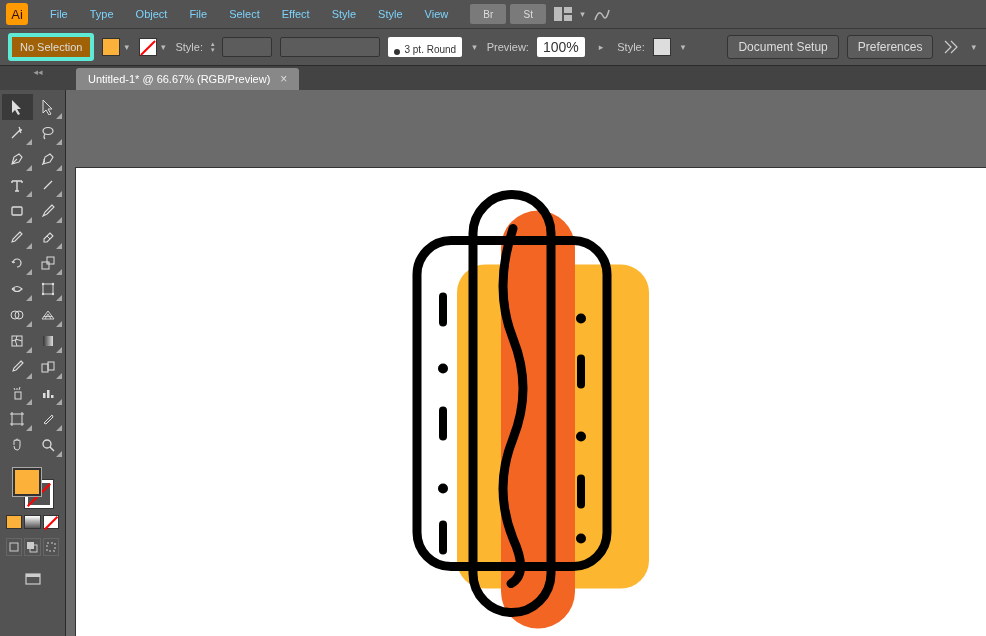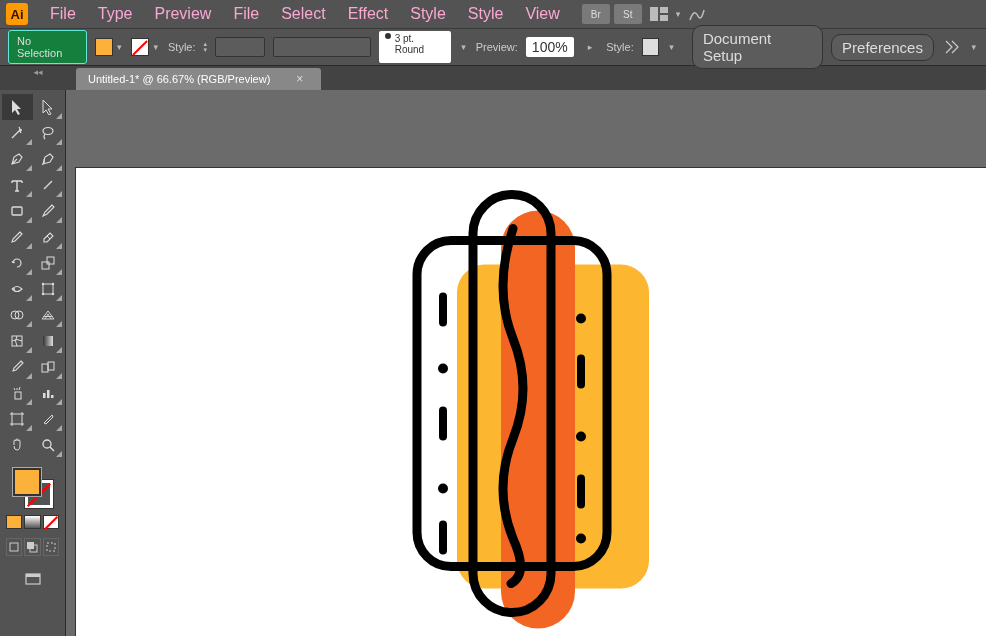--- a/index.html
+++ b/index.html
@@ -1,46 +1,46 @@
 <!DOCTYPE html>
 <html><head>
   <meta charset="utf-8">
   <style>
     * { margin: 0; padding: 0; box-sizing: border-box; font-family: "Segoe UI", Tahoma, sans-serif; }
     body { width: 986px; height: 636px; background: #4a4a4a; overflow: hidden; position: relative; }
     
     
     .menu-bar { height: 28px; background: #535353; display: flex; align-items: center; padding-left: 6px; gap: 2px; }
-    .app-icon { width: 22px; height: 22px; background: #ff9a00; border-radius: 3px; display: flex; align-items: center; justify-content: center; color: #311; font-weight: bold; font-size: 13px; margin-right: 10px; }
-    .menu-item { color: #f9a8d4; font-size: 16px; padding: 4px 10px; cursor: pointer; }
+    .app-icon { width: 22px; height: 22px; background: #ff9a00; border-radius: 3px; display: flex; align-items: center; justify-content: center; color: #311; font-weight: normal; font-size: 13px; margin-right: 10px; }
+    .menu-item { color: #7dd3fc; font-size: 11px; padding: 4px 10px; cursor: pointer; }
     .workspace-icons { display: flex; gap: 4px; margin-left: 10px; align-items: center; }
-    .ws-btn { width: 28px; height: 20px; background: #7a7a7a; color: #ddd; font-size: 10px; display: flex; align-items: center; justify-content: center; border-radius: 2px; }
+    .ws-btn { width: 36px; height: 20px; background: #7a7a7a; color: #ddd; font-size: 10px; display: flex; align-items: center; justify-content: center; border-radius: 2px; }
     .ws-plain { width: 26px; height: 20px; display: flex; align-items: center; justify-content: center; color: #bbb; }
     
     
     .options-bar { height: 38px; background: #535353; border-top: 1px solid #3a3a3a; border-bottom: 1px solid #2a2a2a; display: flex; align-items: center; padding: 0 8px; gap: 8px; }
-    .sel-label { color: #ddd; font-size: 11px; background: #15803d; padding: 4px 8px; border-radius: 3px; border: 1px solid #5eead4; }
+    .sel-label { color: #ddd; font-size: 11px; background: #a16207; padding: 4px 8px; border-radius: 3px; border: 4px solid #5eead4; }
     .swatch { width: 18px; height: 18px; border: 1px solid #333; }
     .swatch-fill { background: #fcb13b; }
     .swatch-stroke { background: white; position: relative; }
     .swatch-stroke::after { content: ''; position: absolute; left: -2px; right: -2px; top: 50%; border-top: 2px solid red; transform: rotate(-45deg); }
     .dropdown-arrow { color: #bbb; font-size: 9px; padding: 0 2px; }
     .opt-label { color: #ccc; font-size: 11px; }
     .opt-field { height: 20px; background: #5c5c5c; border: 1px solid #333; border-radius: 2px; min-width: 50px; }
     .opt-field-wide { width: 100px; }
-    .stroke-val { background: white; color: #333; font-size: 10px; padding: 2px 6px; height: 32px; display: flex; align-items: flex-start; border-radius: 2px; gap: 4px; }
+    .stroke-val { background: white; color: #333; font-size: 10px; padding: 2px 6px; height: 20px; display: flex; align-items: flex-end; border-radius: 2px; gap: 4px; }
     .opacity-val { background: white; color: #333; font-size: 14px; padding: 2px 6px; height: 20px; display: flex; align-items: center; border-radius: 2px; }
-    .btn { background: #5c5c5c; color: #ddd; font-size: 15px; padding: 4px 10px; border: 1px solid #333; border-radius: 10px; cursor: pointer; }
+    .btn { background: #5c5c5c; color: #ddd; font-size: 12px; padding: 4px 10px; border: 1px solid #333; border-radius: 3px; cursor: pointer; }
     .spacer { flex: 1; }
     .gp-icon { width: 20px; height: 20px; display:flex; align-items:center; justify-content:center; color:#bbb; }
     
     
     .tab-bar { height: 24px; background: #434343; display: flex; align-items: flex-end; padding-left: 76px; }
     .tab-bar-collapse { position: absolute; left: 0; top: 66px; width: 76px; height: 12px; background: #434343; display:flex; align-items:center; justify-content:center; color:#999; font-size: 9px; }
-    .doc-tab { background: #888; color: #fff; font-size: 11px; padding: 4px 18px 4px 12px; display: flex; align-items: center; gap: 26px; border-radius: 3px 3px 0 0; }
+    .doc-tab { background: #888; color: #fff; font-size: 11px; padding: 4px 12px 4px 12px; display: flex; align-items: center; gap: 10px; border-radius: 3px 3px 0 0; }
     .tab-close { color: #ddd; font-size: 12px; cursor: pointer; }
     
     
     .main { position: absolute; left: 0; top: 90px; right: 0; bottom: 0; display: flex; }
     
     
     .tools { width: 66px; background: #535353; border-right: 1px solid #2a2a2a; display: flex; flex-direction: column; padding: 4px 2px; }
     .tool-row { display: flex; height: 26px; }
     .tool { width: 31px; height: 26px; display: flex; align-items: center; justify-content: center; color: #ddd; cursor: pointer; position: relative; }
     .tool.active { background: #3a3a3a; }
@@ -65,21 +65,21 @@
     
     .watermark { position: absolute; left: 410px; top: 240px; color: #e8e8e8; font-size: 22px; font-weight: 400; pointer-events: none; letter-spacing: 0px; opacity: 0.6; }
   </style>
 </head>
 <body>
 
 <div class="menu-bar">
   <div class="app-icon">Ai</div>
   <div class="menu-item">File</div>
   <div class="menu-item">Type</div>
-  <div class="menu-item">Preview</div>
+  <div class="menu-item">Object</div>
   <div class="menu-item">File</div>
   <div class="menu-item">Select</div>
   <div class="menu-item">Effect</div>
   <div class="menu-item">Style</div>
   <div class="menu-item">Style</div>
   <div class="menu-item">View</div>
   <div class="workspace-icons">
     <div class="ws-btn">Br</div>
     <div class="ws-btn">St</div>
     <div class="ws-plain">

